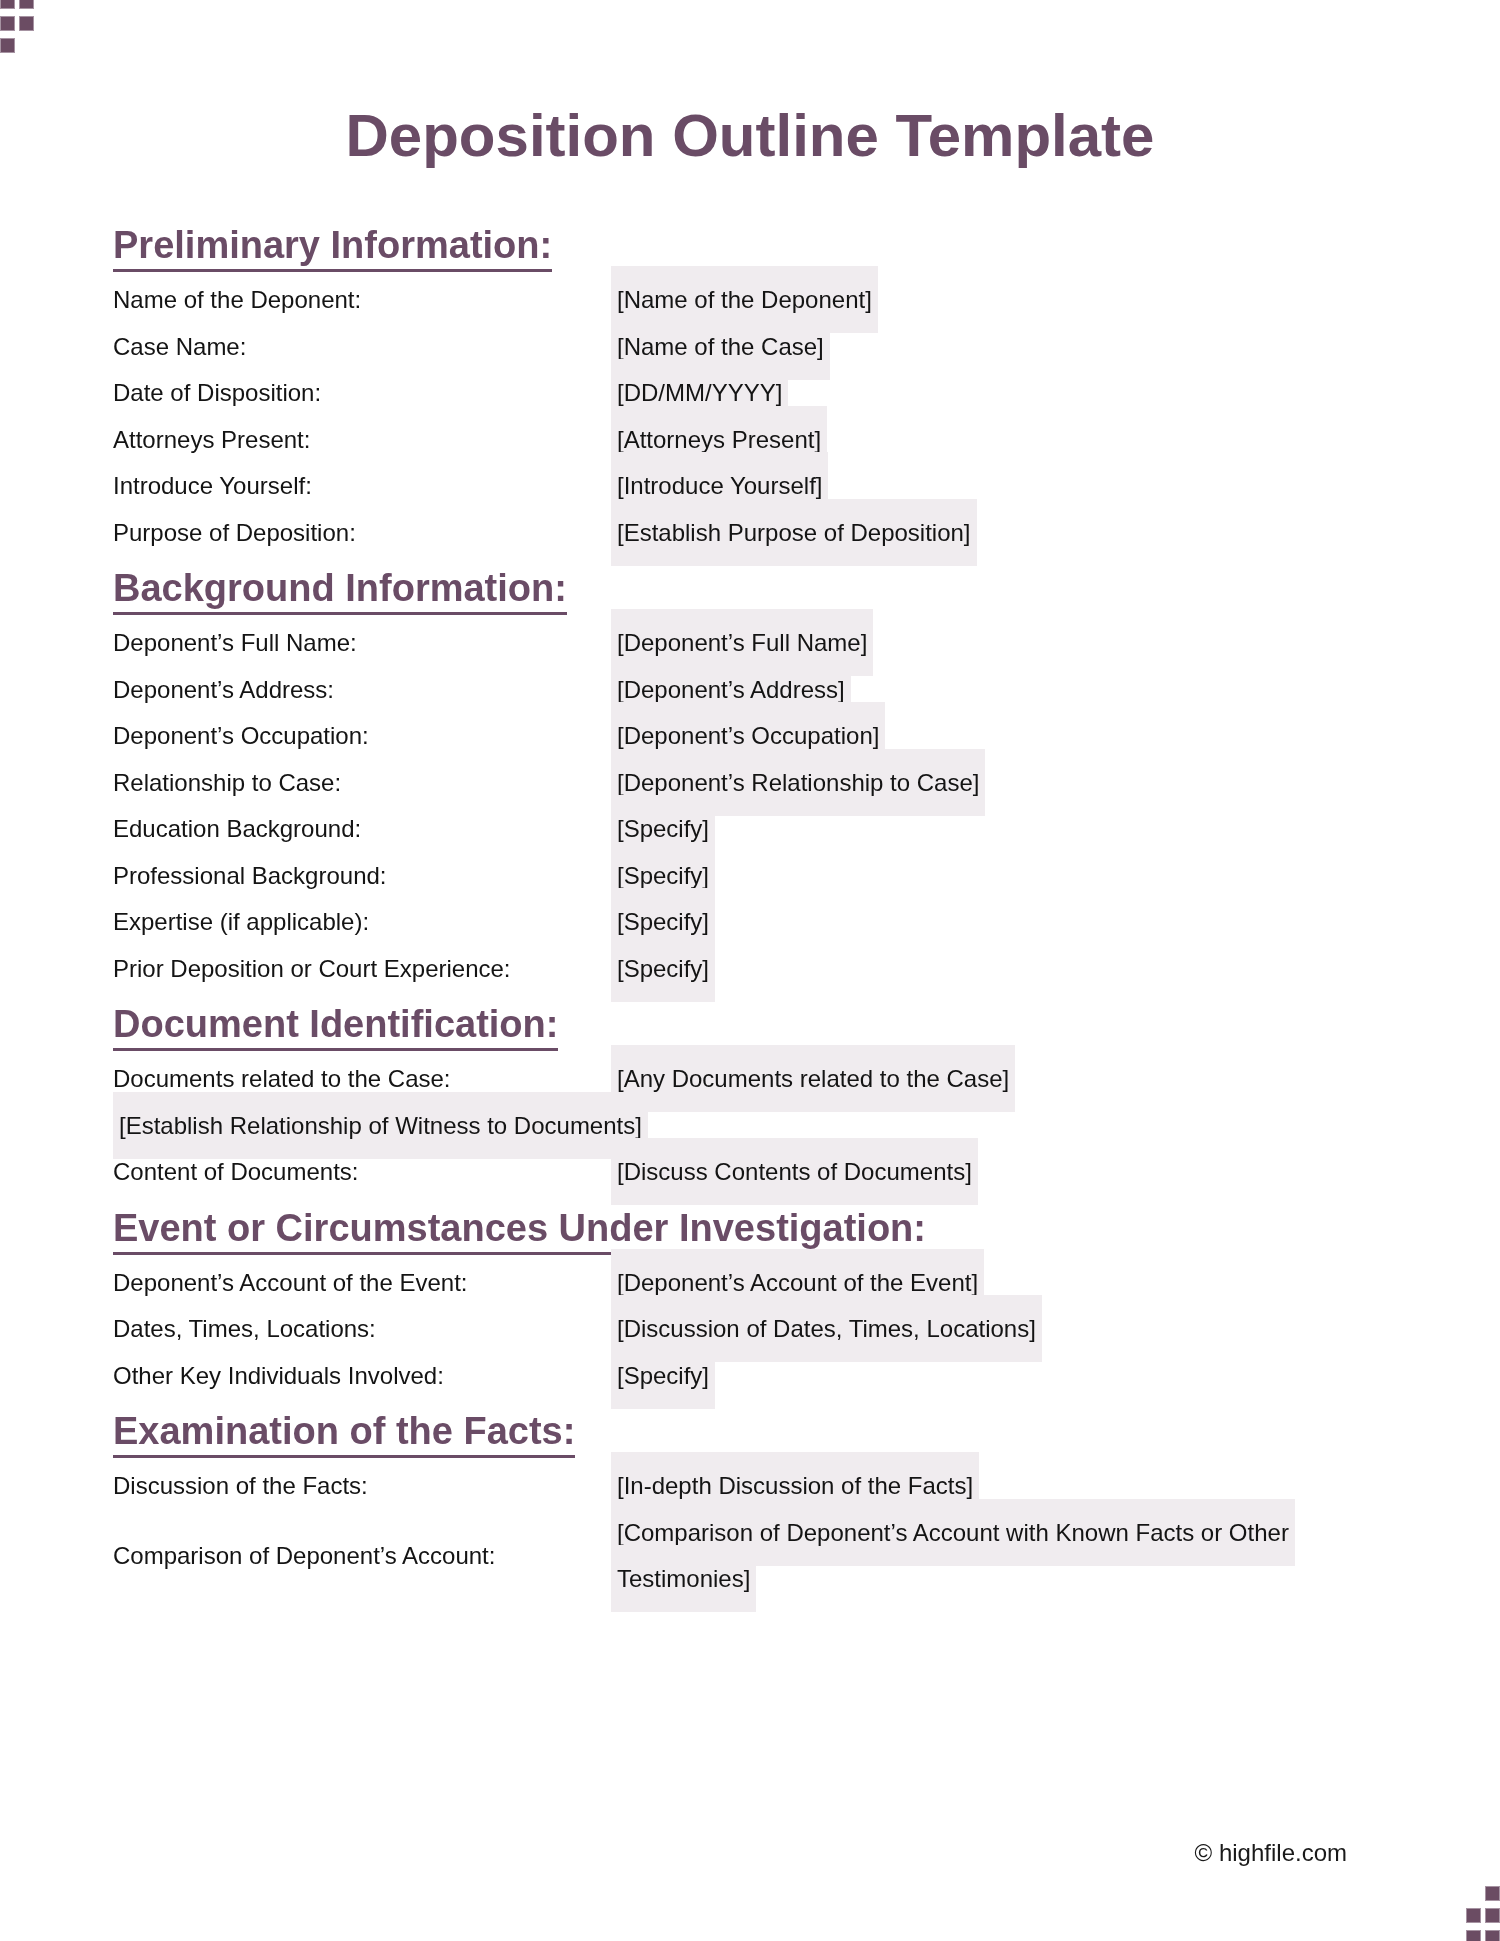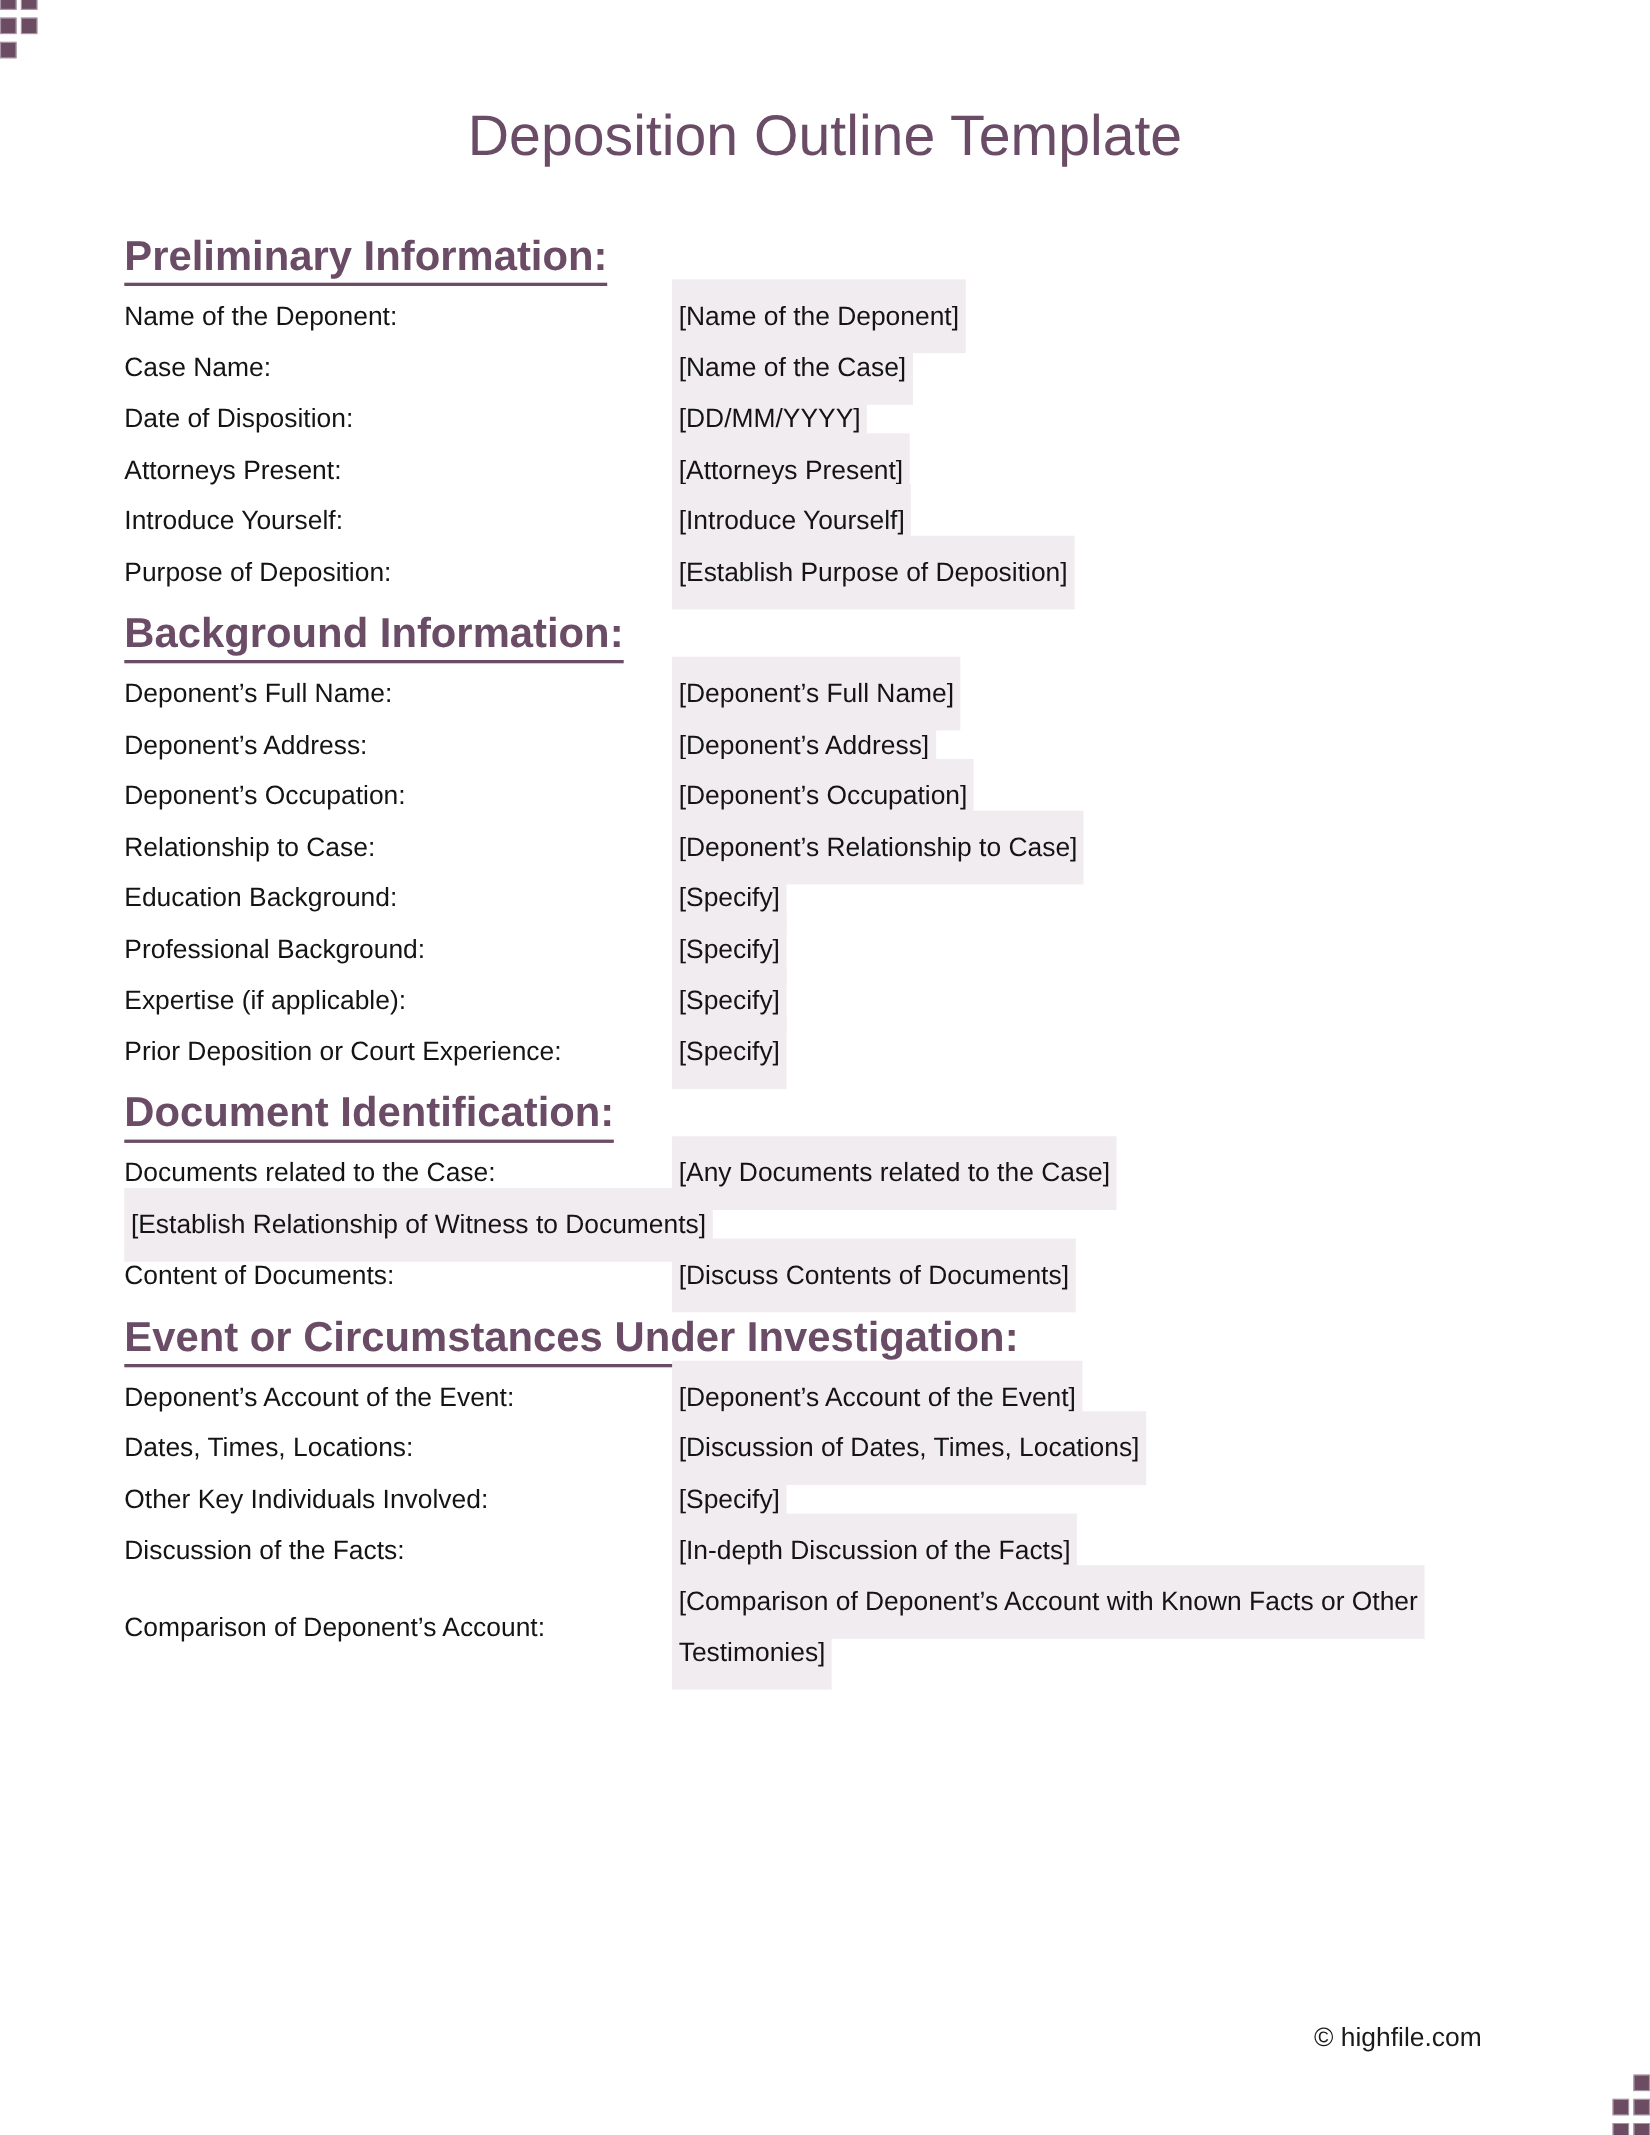--- a/index.html
+++ b/index.html
@@ -33,24 +33,24 @@
   .logo-square{
     width:15px;height:15px;
     background:var(--logo);
     box-shadow:0 0 0 1px rgba(185,171,183,.75) inset;
   }
   .logo-square.off{visibility:hidden;}
 
   
   .doc-header{padding-top:88px;text-align:center;}
   .doc-title{
-    margin:4px;
-    font-size:52px;
+    margin:16px;
+    font-size:60px;
     line-height:64px;
-    font-weight:normal;
+    font-weight:bold;
     color:var(--accent);
     letter-spacing:0;
   }
 
   
   .content{padding:0 110px 0 113px;}
   .section-heading{
     margin:13px 0;
     font-size:38px;
     line-height:38px;
@@ -236,20 +236,21 @@
   </div>
 
   <div class="row">
     <div class="field-label">Other Key Individuals Involved:</div>
     <div class="field-value-cell"><span class="field-value">[Specify]</span></div>
   </div>
 </div>
   </section>
 
   <section class="section">
+    <h2 class="section-heading"><span class="heading-underline">Examination of the Facts:</span></h2>
     <div class="rows">
   <div class="row">
     <div class="field-label">Discussion of the Facts:</div>
     <div class="field-value-cell"><span class="field-value">[In-depth Discussion of the Facts]</span></div>
   </div>
 
   <div class="row">
     <div class="field-label">Comparison of Deponent’s Account:</div>
     <div class="field-value-cell"><span class="field-value">[Comparison of Deponent’s Account with Known Facts or Other
 Testimonies]</span></div>

